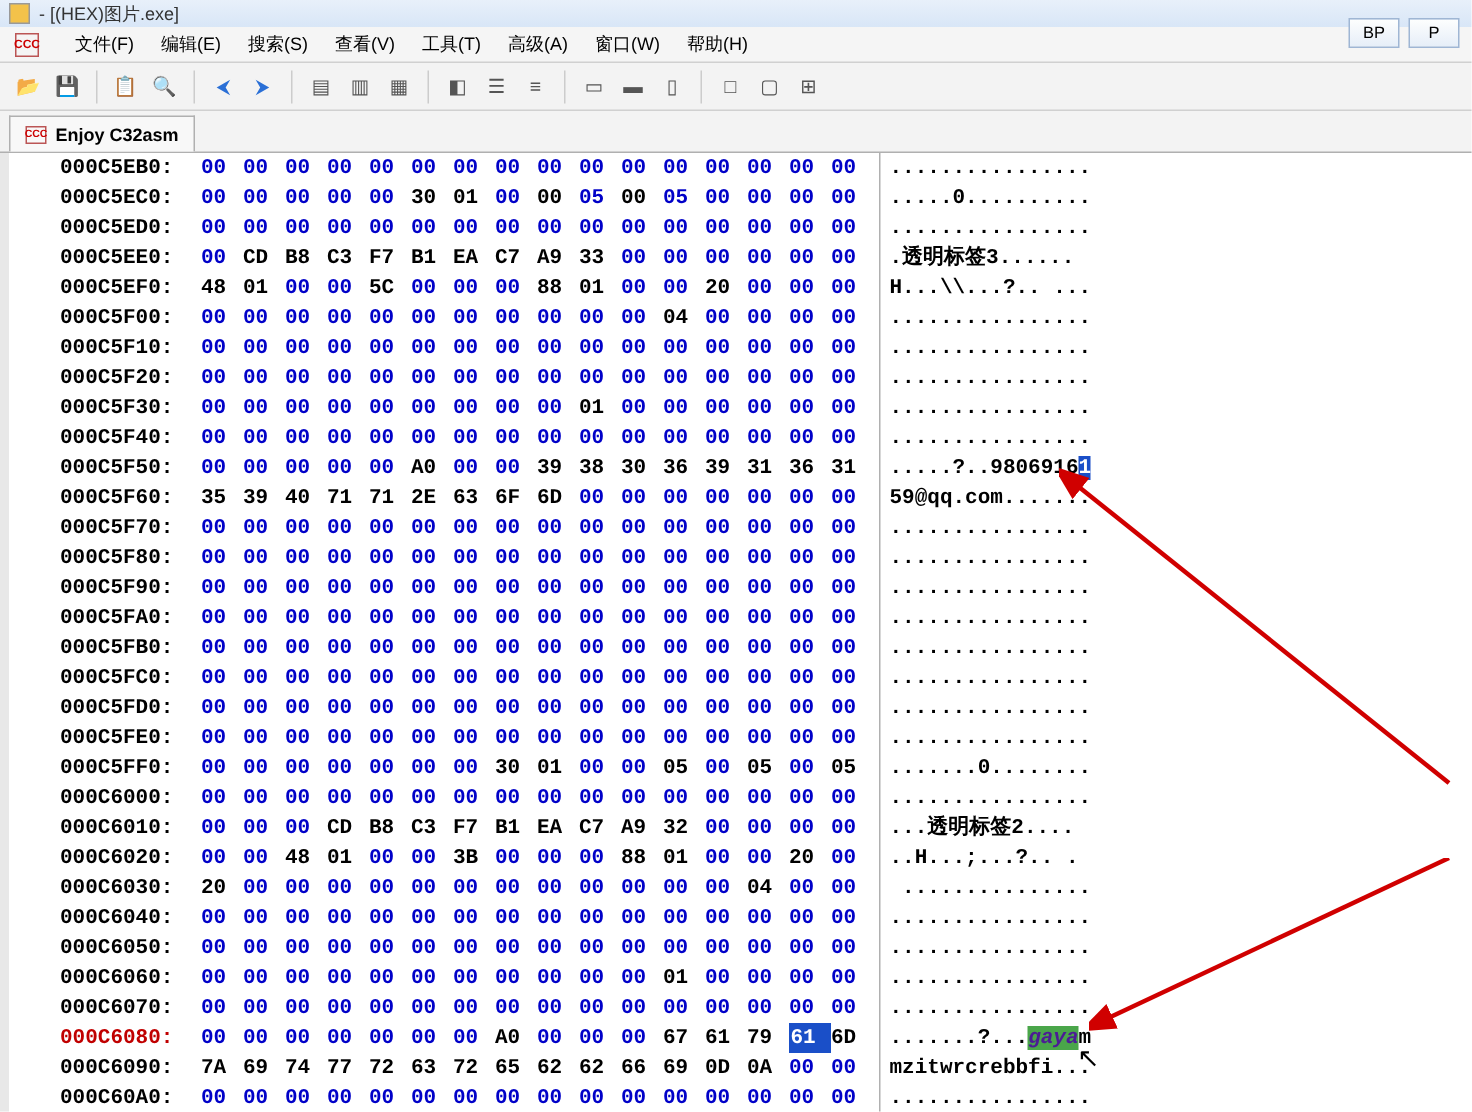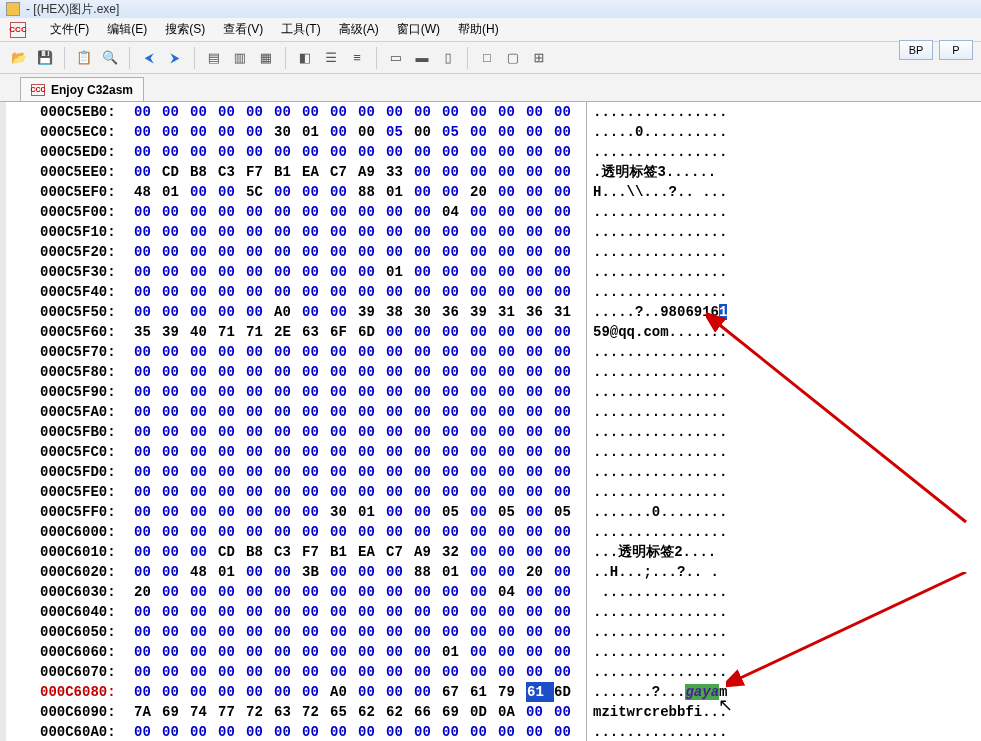--- a/index.html
+++ b/index.html
@@ -1,29 +1,29 @@
 <!DOCTYPE html>
 <html><head>
 <meta charset="utf-8">
 <style>
   * { box-sizing: border-box; margin: 0; padding: 0; }
   body { font-family: "Microsoft YaHei", Tahoma, sans-serif; font-size: 12px; background: #fff; overflow: hidden; }
   .window { width: 981px; height: 741px; position: relative; background: #fff; display: flex; flex-direction: column; }
   .title-bar { height: 18px; background: linear-gradient(#e8f0fa,#d8e6f7); padding-left: 6px; display: flex; align-items: center; gap: 6px; }
   .title-bar .app-icon { width: 14px; height: 14px; background: #f3c24a; border: 1px solid #999; display: inline-block; }
   .title-text { color: #333; }
-  .top-right { position: absolute; right: 8px; top: 12px; display: flex; gap: 6px; margin-top: 28px; }
+  .top-right { position: absolute; right: 8px; top: 12px; display: flex; gap: 6px; }
   .top-right button { width: 34px; height: 20px; border: 1px solid #9fb6d4; background: linear-gradient(#fdfefe,#e6eef8); font-size: 11px; cursor: pointer; }
   .menu-bar { height: 24px; display: flex; align-items: center; gap: 18px; padding-left: 10px; background: #f5f5f5; border-bottom: 1px solid #d0d0d0; }
   .menu-bar .menu-item { cursor: pointer; text-align: right; }
   .menu-bar .prefix-icon { width: 16px; height: 16px; display: inline-flex; align-items: center; justify-content: center; font-size: 8px; font-weight: bold; color: #c00; border: 1px solid #b55; margin-right: 6px; }
   .toolbar { height: 32px; display: flex; align-items: center; gap: 4px; padding-left: 8px; background: #f3f3f3; border-bottom: 1px solid #d0d0d0; }
   .toolbar .tbtn { width: 22px; height: 22px; display: inline-flex; align-items: center; justify-content: center; border: 1px solid transparent; cursor: pointer; font-size: 13px; color: #555; }
   .toolbar .sep { width: 1px; height: 22px; background: #ccc; margin: 0 4px; }
-  .tabs { height: 28px; display: flex; align-items: flex-end; padding-left: 20px; background: #f3f3f3; border-bottom: 1px solid #b0b0b0; gap: 2px; }
+  .tabs { height: 28px; display: flex; align-items: flex-end; padding-left: 6px; background: #f3f3f3; border-bottom: 1px solid #b0b0b0; gap: 2px; }
   .tab { height: 24px; padding: 0 10px; display: flex; align-items: center; gap: 6px; border: 1px solid #b0b0b0; border-bottom: none; background: #f8f8f8; font-weight: bold; cursor: pointer; }
   .tab.active { background: #fff; }
   .tab .tab-icon { width: 14px; height: 12px; display: inline-flex; align-items: center; justify-content: center; font-size: 7px; font-weight: bold; color: #c00; border: 1px solid #b55; }
   .hex-area { flex: 1; background: #fff; position: relative; overflow: hidden; border-left: 6px solid #e8e8e8; }
   .hex-table { font-family: "Courier New", monospace; font-size: 14px; font-weight: bold; white-space: pre; line-height: 20px; }
   .hex-row { display: flex; height: 20px; padding-left: 32px; }
   .addr { width: 90px; color: #000; padding-left: 2px; }
   .addr.red { color: #c00000; }
   .bytes { padding-left: 6px; }
   .bytes span { display: inline-block; width: 28px; text-align: left; color: #0000c8; }

